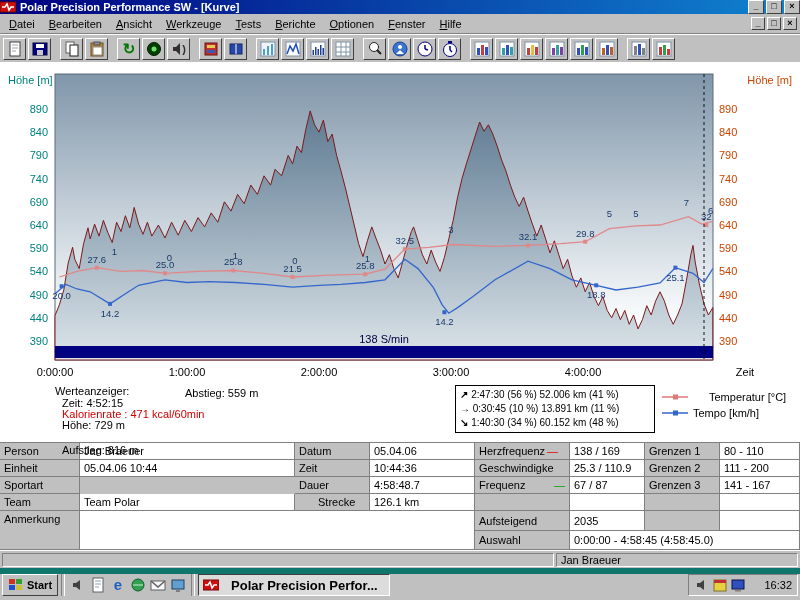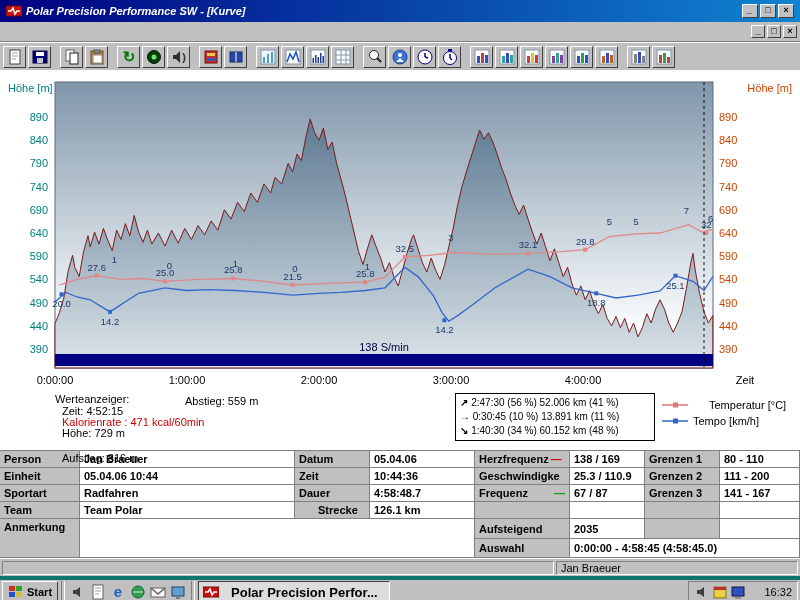--- a/index.html
+++ b/index.html
@@ -1,41 +1,41 @@
 <!DOCTYPE html>
 <html><head>
 <meta charset="utf-8">
 <style>
   *{box-sizing:border-box;}
   html,body{margin:0;padding:0;}
   body{width:800px;height:600px;overflow:hidden;font-family:"Liberation Sans",sans-serif;font-size:11px;background:#c0c0c0;color:#000;}
   svg text{font-family:"Liberation Sans",sans-serif;}
   #screen{position:relative;width:800px;height:600px;background:#c0c0c0;}
-  .titlebar{height:22px;background:linear-gradient(90deg,#000080,#1084d0);display:flex;align-items:center;padding:0 6px;color:#fff;font-weight:bold;font-style:italic;}
+  .titlebar{height:14px;background:linear-gradient(90deg,#000080,#1084d0);display:flex;align-items:center;padding:0 0;color:#fff;font-weight:bold;}
   .titlebar .t{flex:1;margin-left:4px;font-size:11px;white-space:nowrap;overflow:hidden;}
   .winbtn{width:16px;height:14px;margin-left:2px;background:#c0c0c0;border:1px solid;border-color:#fff #404040 #404040 #fff;font-size:9px;line-height:11px;text-align:center;color:#000;font-weight:bold;}
   .menubar{height:20px;display:flex;align-items:center;background:#c0c0c0;border-bottom:1px solid #808080;padding-left:2px;}
   .menuitem{padding:2px 7px;}
   .menuitem::first-letter{text-decoration:underline;}
   .mdi{margin-left:auto;display:flex;padding-right:3px;}
   .mdi .winbtn{width:14px;height:13px;}
   .toolbar{height:28px;display:flex;align-items:center;background:#c0c0c0;border-top:1px solid #fff;padding-left:2px;}
   .tbtn{width:23px;height:22px;margin:0 1px;background:#c0c0c0;border:1px solid;border-color:#fff #404040 #404040 #fff;display:flex;align-items:center;justify-content:center;}
   .tsep{width:7px;height:22px;}
   .chart-region{height:322px;background:#ffffff;position:relative;}
   .info-region{height:58px;background:#ffffff;position:relative;font-size:11px;}
   .abs{position:absolute;white-space:nowrap;}
   .statsbox{position:absolute;left:455px;top:1px;width:200px;height:48px;border:1px solid #000;background:#fff;padding:2px 4px;font-size:10px;line-height:14px;white-space:nowrap;}
   #data-table{display:grid;background:#c0c0c0;border-top:1px solid #808080;}
   .cell{border-right:1px solid #808080;border-bottom:1px solid #808080;padding:1px 4px;overflow:hidden;white-space:nowrap;display:flex;align-items:center;font-size:11px;}
   .lbl{background:#c0c0c0;}
   .val{background:#ffffff;}
   .statusbar{height:18px;background:#c0c0c0;display:flex;align-items:center;border-top:1px solid #fff;}
   .statusfield{height:14px;border:1px solid;border-color:#808080 #fff #fff #808080;padding:0 4px;line-height:12px;background:#c0c0c0;}
-  .taskbar{height:28px;background:#c0c0c0;border-top:4px solid #0f766e;display:flex;align-items:center;padding:0 2px;}
+  .taskbar{height:28px;background:#c0c0c0;border-top:6px solid #0f766e;display:flex;align-items:center;padding:0 2px;}
   .startbtn{height:22px;display:flex;align-items:center;gap:3px;padding:0 5px;background:#c0c0c0;border:1px solid;border-color:#fff #404040 #404040 #fff;font-weight:bold;font-size:11px;}
   .taskbtn{height:22px;width:192px;display:flex;align-items:center;gap:12px;padding:0 4px;background:#dcdcdc;border:1px solid;border-color:#404040 #fff #fff #404040;font-weight:bold;overflow:hidden;white-space:nowrap;font-size:13px;}
   .qlicon{width:20px;height:22px;display:flex;align-items:center;justify-content:center;}
   .tray{margin-left:auto;height:22px;border:1px solid;border-color:#808080 #fff #fff #808080;display:flex;align-items:center;gap:2px;padding:0 5px;}
   .divider{width:4px;height:22px;margin:0 3px;border-left:1px solid #808080;border-right:1px solid #fff;}
 </style>
 </head>
 <body>
 
 <div id="screen">
@@ -46,20 +46,31 @@
           <polyline points="2,8 5,8 7,5 9,11 11,8 14,8" fill="none" stroke="#fff" stroke-width="1.5"></polyline>
         </svg>
       </span>
     <span class="t">Polar Precision Performance SW - [Kurve]</span>
     <div class="winbtn">_</div>
     <div class="winbtn">□</div>
     <div class="winbtn">×</div>
   </div>
 
   <div class="menubar">
+    <div id="menu-items" style="display:flex">
+        <div class="menuitem">Datei</div>
+        <div class="menuitem">Bearbeiten</div>
+        <div class="menuitem">Ansicht</div>
+        <div class="menuitem">Werkzeuge</div>
+        <div class="menuitem">Tests</div>
+        <div class="menuitem">Berichte</div>
+        <div class="menuitem">Optionen</div>
+        <div class="menuitem">Fenster</div>
+        <div class="menuitem">Hilfe</div>
+      </div>
     <div class="mdi">
       <div class="winbtn">_</div>
       <div class="winbtn">□</div>
       <div class="winbtn">×</div>
     </div>
   </div>
 
   <div class="toolbar" id="toolbar">
       <div class="tbtn">
         <svg width="16" height="16">
@@ -365,21 +376,21 @@
       </div>
       <div class="abs" style="left: 662px; top: 23px; display: flex; align-items: center;">
         <svg width="26" height="8">
           <line x1="0" y1="4" x2="26" y2="4" stroke="#3366cc" stroke-width="1.5"></line>
           <rect x="11" y="1.5" width="5" height="5" fill="#3366cc"></rect>
         </svg>
         <span style="margin-left: 5px;">Tempo [km/h]</span>
       </div>
     </div>
 
-  <div id="data-table" style="grid-template-columns: 80px 215px 75px 105px 95px 75px 75px 80px; grid-template-rows: 17px 17px 17px 17px 20px 19px; font-weight: bold;">
+  <div id="data-table" style="grid-template-columns: 80px 215px 75px 105px 95px 75px 75px 80px; grid-template-rows: 17px 17px 17px 17px 20px 19px;">
       <div class="cell lbl" style="grid-area: 1 / 1 / span 1 / span 1;">
         <span>Person</span>
       </div>
       <div class="cell val" style="grid-area: 1 / 2 / span 1 / span 1;">
         <span>Jan Braeuer</span>
       </div>
       <div class="cell lbl" style="grid-area: 1 / 3 / span 1 / span 1;">
         <span>Datum</span>
       </div>
       <div class="cell val" style="grid-area: 1 / 4 / span 1 / span 1;">
@@ -417,23 +428,20 @@
         <span>25.3 / 110.9</span>
       </div>
       <div class="cell lbl" style="grid-area: 2 / 7 / span 1 / span 1;">
         <span>Grenzen 2</span>
       </div>
       <div class="cell val" style="grid-area: 2 / 8 / span 1 / span 1;">
         <span>111 - 200</span>
       </div>
       <div class="cell lbl" style="grid-area: 3 / 1 / span 1 / span 1;">
         <span>Sportart</span>
-      </div>
-      <div class="cell val" style="grid-area: 3 / 2 / span 1 / span 1;">
-        <span>Radfahren</span>
       </div>
       <div class="cell lbl" style="grid-area: 3 / 3 / span 1 / span 1;">
         <span>Dauer</span>
       </div>
       <div class="cell val" style="grid-area: 3 / 4 / span 1 / span 1;">
         <span>4:58:48.7</span>
       </div>
       <div class="cell lbl" style="grid-area: 3 / 5 / span 1 / span 1;">
         <span>Frequenz</span>
         <span style="color: rgb(0, 160, 0); margin-left: auto;">—</span>

